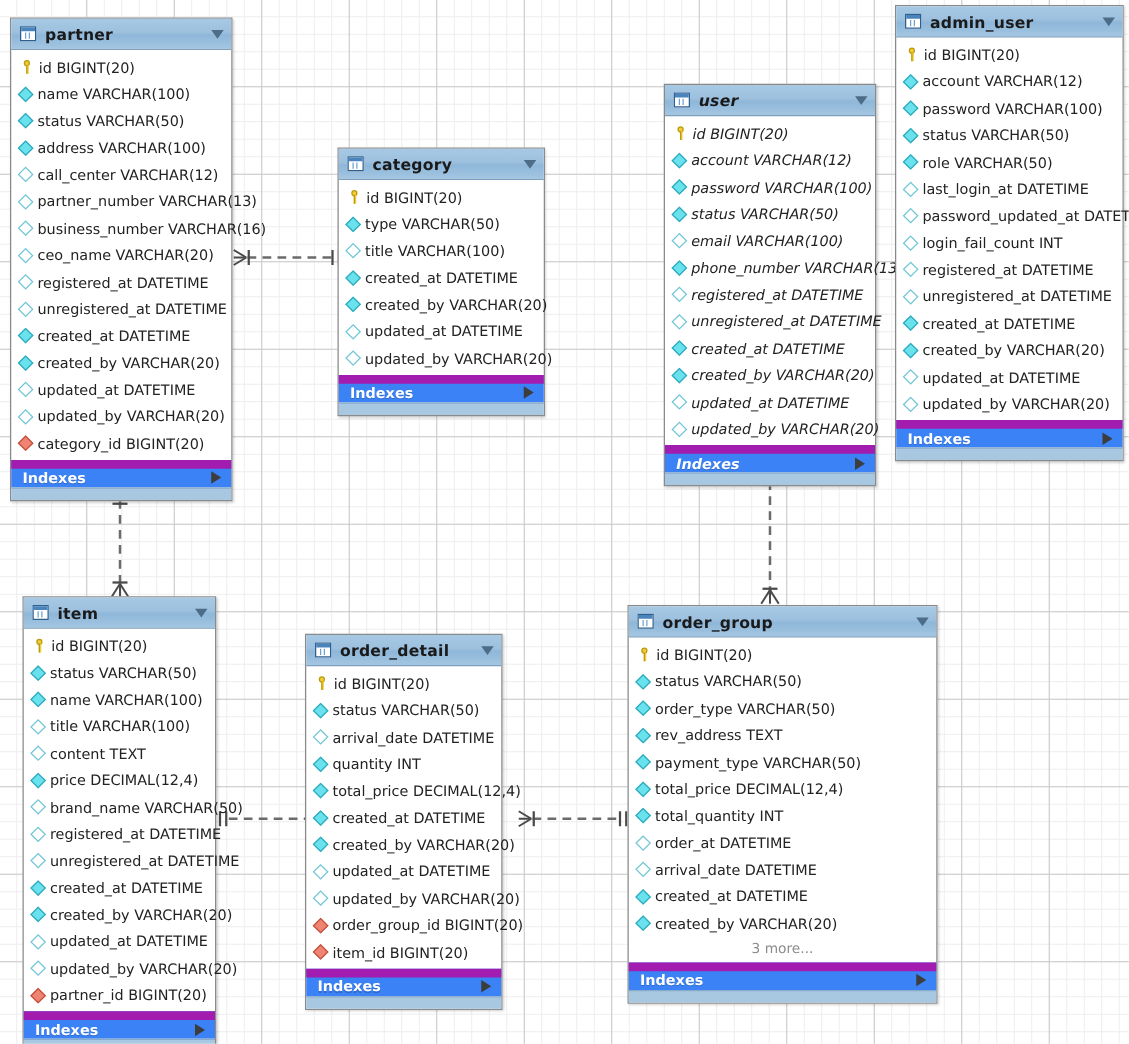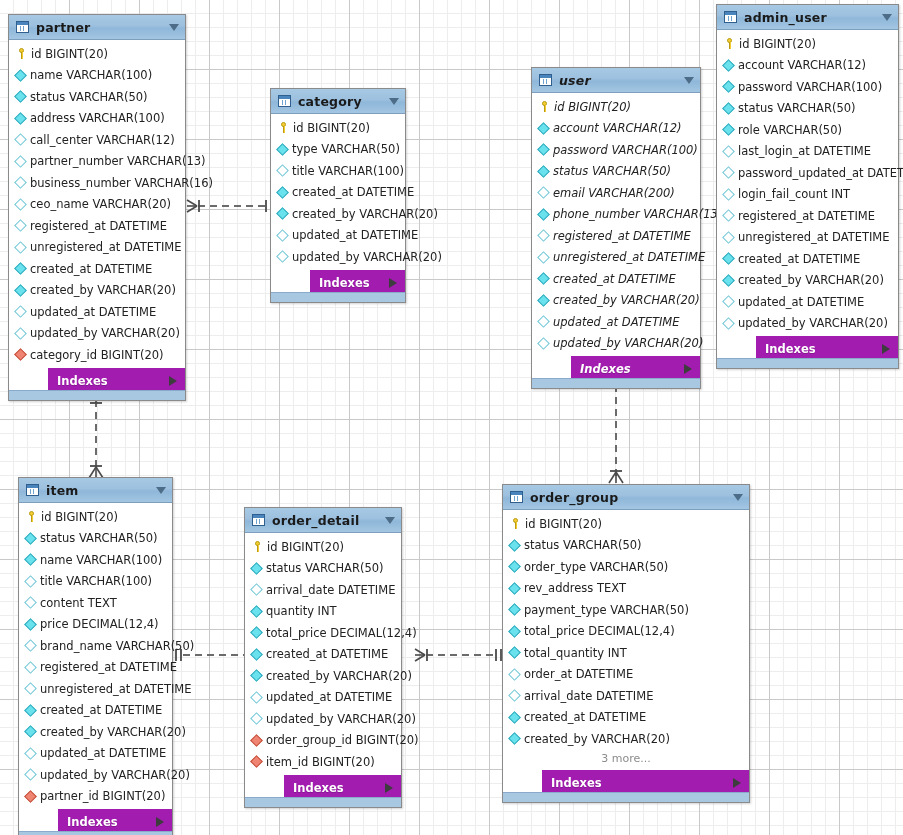--- a/index.html
+++ b/index.html
@@ -155,23 +155,22 @@
     font-size: 11px;
     color: #8c8c8c;
   }
 
   .etable-footer {
     height: 22px;
     box-sizing: border-box;
     display: flex;
     align-items: center;
     padding: 0 8px 0 9px;
-    background: #a21caf;
-    border-top: 4px solid #a21caf;
-    margin-left: 39px;
+    background: #3b82f6;
+    border-top: 7px solid #a21caf;
   }
   .footer-label {
     font-size: 11.5px;
     font-weight: bold;
     color: #ffffff;
     flex: 1 1 auto;
     text-shadow: 0 1px 0 rgba(0,0,0,0.18);
   }
   .footer-caret {
     width: 0; height: 0;
@@ -342,21 +341,21 @@
           <span class="mk mk-diamond mk-fk"></span>
           <span class="col-label">category_id BIGINT(20)</span>
         </div>
       </div>
       <div class="etable-footer">
         <span class="footer-label">Indexes</span>
         <span class="footer-caret"></span>
       </div>
       <div class="etable-base"></div>
     </div>
-    <div class="etable" style="left: 270px; top: 88px; width: 136px;">
+    <div class="etable" style="left: 270px; top: 118px; width: 166px;">
       <div class="etable-header">
         <span class="tbl-icon"></span>
         <span class="etable-title">category</span>
         <span class="hdr-caret"></span>
       </div>
       <div class="etable-cols">
         <div class="col-row">
           <span class="mk mk-pk"></span>
           <span class="col-label">id BIGINT(20)</span>
         </div>
@@ -409,21 +408,21 @@
         <div class="col-row">
           <span class="mk mk-diamond mk-notnull"></span>
           <span class="col-label">password VARCHAR(100)</span>
         </div>
         <div class="col-row">
           <span class="mk mk-diamond mk-notnull"></span>
           <span class="col-label">status VARCHAR(50)</span>
         </div>
         <div class="col-row">
           <span class="mk mk-diamond mk-null"></span>
-          <span class="col-label">email VARCHAR(200)</span>
+          <span class="col-label">email VARCHAR(100)</span>
         </div>
         <div class="col-row">
           <span class="mk mk-diamond mk-notnull"></span>
           <span class="col-label">phone_number VARCHAR(13)</span>
         </div>
         <div class="col-row">
           <span class="mk mk-diamond mk-null"></span>
           <span class="col-label">registered_at DATETIME</span>
         </div>
         <div class="col-row">

